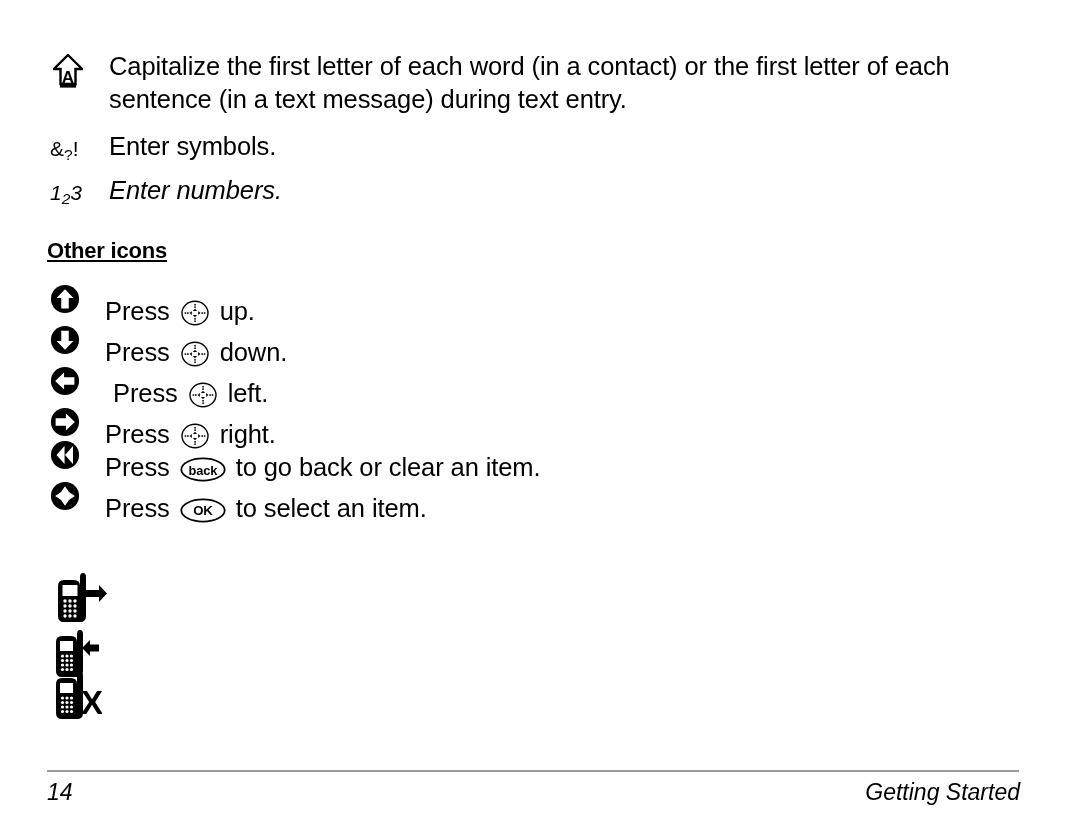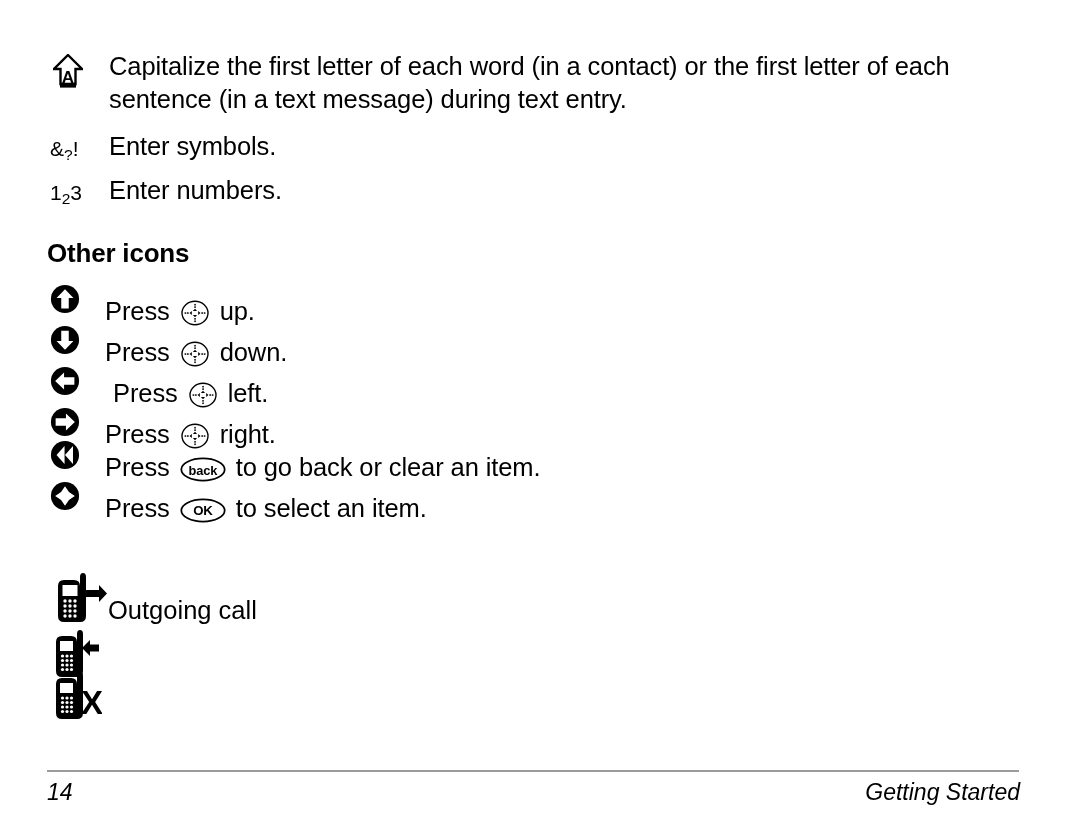--- a/index.html
+++ b/index.html
@@ -55,23 +55,24 @@
     margin-left: 3px;
   }
   .glyph-text sub {
     font-size: 0.74em;
     vertical-align: -0.28em;
   }
 
   
   .heading {
     position: absolute;
-    font-size: 26px;
+    font-size: 22px;
     font-weight: bold;
     letter-spacing: -0.2px;
+    text-decoration: underline;
   }
 
   
   .bullet {
     width: 30px;
     height: 30px;
     display: block;
   }
 
   
@@ -130,21 +131,21 @@
 
   <div class="entry" style="left:47px; top:130px; width:960px;">
     <div class="glyph-cell">
       <div class="glyph-text" style="margin-top:6px;">
         <span>&amp;</span><sub>?</sub><span>!</span>
       </div>
     </div>
     <div class="text-cell">Enter symbols.</div>
   </div>
 
-  <div class="entry" style="left:47px; top:174px; width:960px;">
+  <div class="entry" style="left:47px; top:174px; width:960px;font-style:italic;">
     <div class="glyph-cell">
       <div class="glyph-text" style="margin-top:6px;">
         <span>1</span><sub>2</sub><span>3</span>
       </div>
     </div>
     <div class="text-cell">Enter numbers.</div>
   </div>
 
   <div class="heading" style="left:47px; top:238px;">Other icons</div>
 
@@ -330,21 +331,20 @@
           <circle cx="15" cy="41" r="1.7"></circle>
             <circle cx="20" cy="41" r="1.7"></circle>
             <circle cx="25" cy="41" r="1.7"></circle>
           <circle cx="15" cy="46" r="1.7"></circle>
             <circle cx="20" cy="46" r="1.7"></circle>
             <circle cx="25" cy="46" r="1.7"></circle>
         </g>
         <path d="M36 20 L49 20 L49 15 L57 23.5 L49 32 L49 27 L36 27 Z" fill="#000000"></path>
       </g>
     </svg>
-    <div class="phone-label">Outgoing call</div>
   </div>
 
   <div class="phone-row" style="left:50px; top:628px;">
     <svg width="50" height="54" viewBox="0 0 50 54">
       <g>
         <path d="M6 14 Q6 8 12 8 L21 8 Q27 8 27 14 L27 6 Q27 2 30 2 Q33 2 33 6 L33 43 Q33 49 27 49 L12 49 Q6 49 6 43 Z" fill="#000000"></path>
         <rect x="10" y="13" width="13" height="10" fill="#ffffff"></rect>
         <g fill="#ffffff">
           <circle cx="12.5" cy="28" r="1.6"></circle>
             <circle cx="17" cy="28" r="1.6"></circle>

